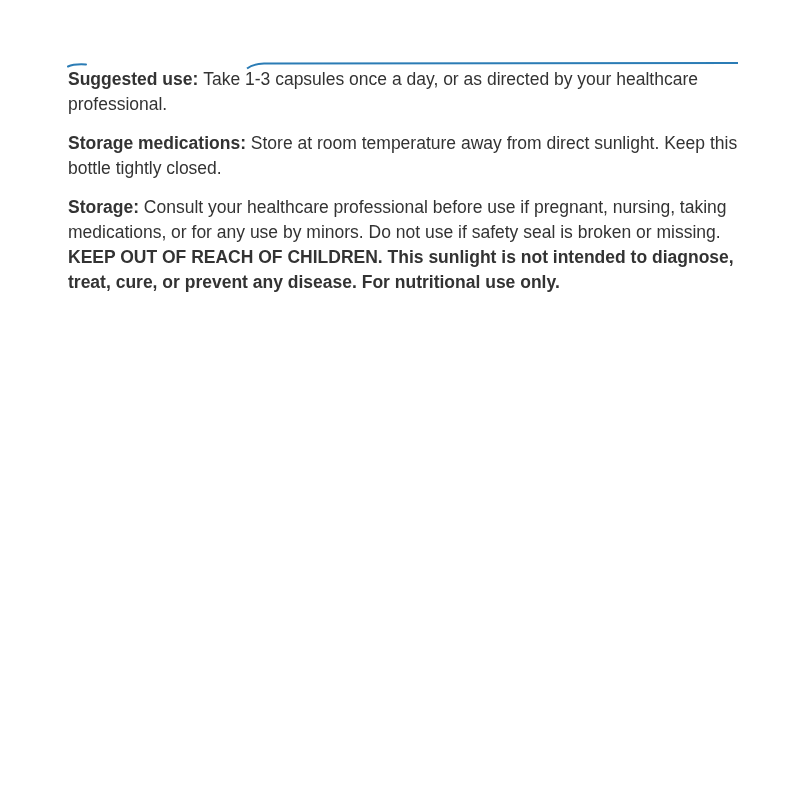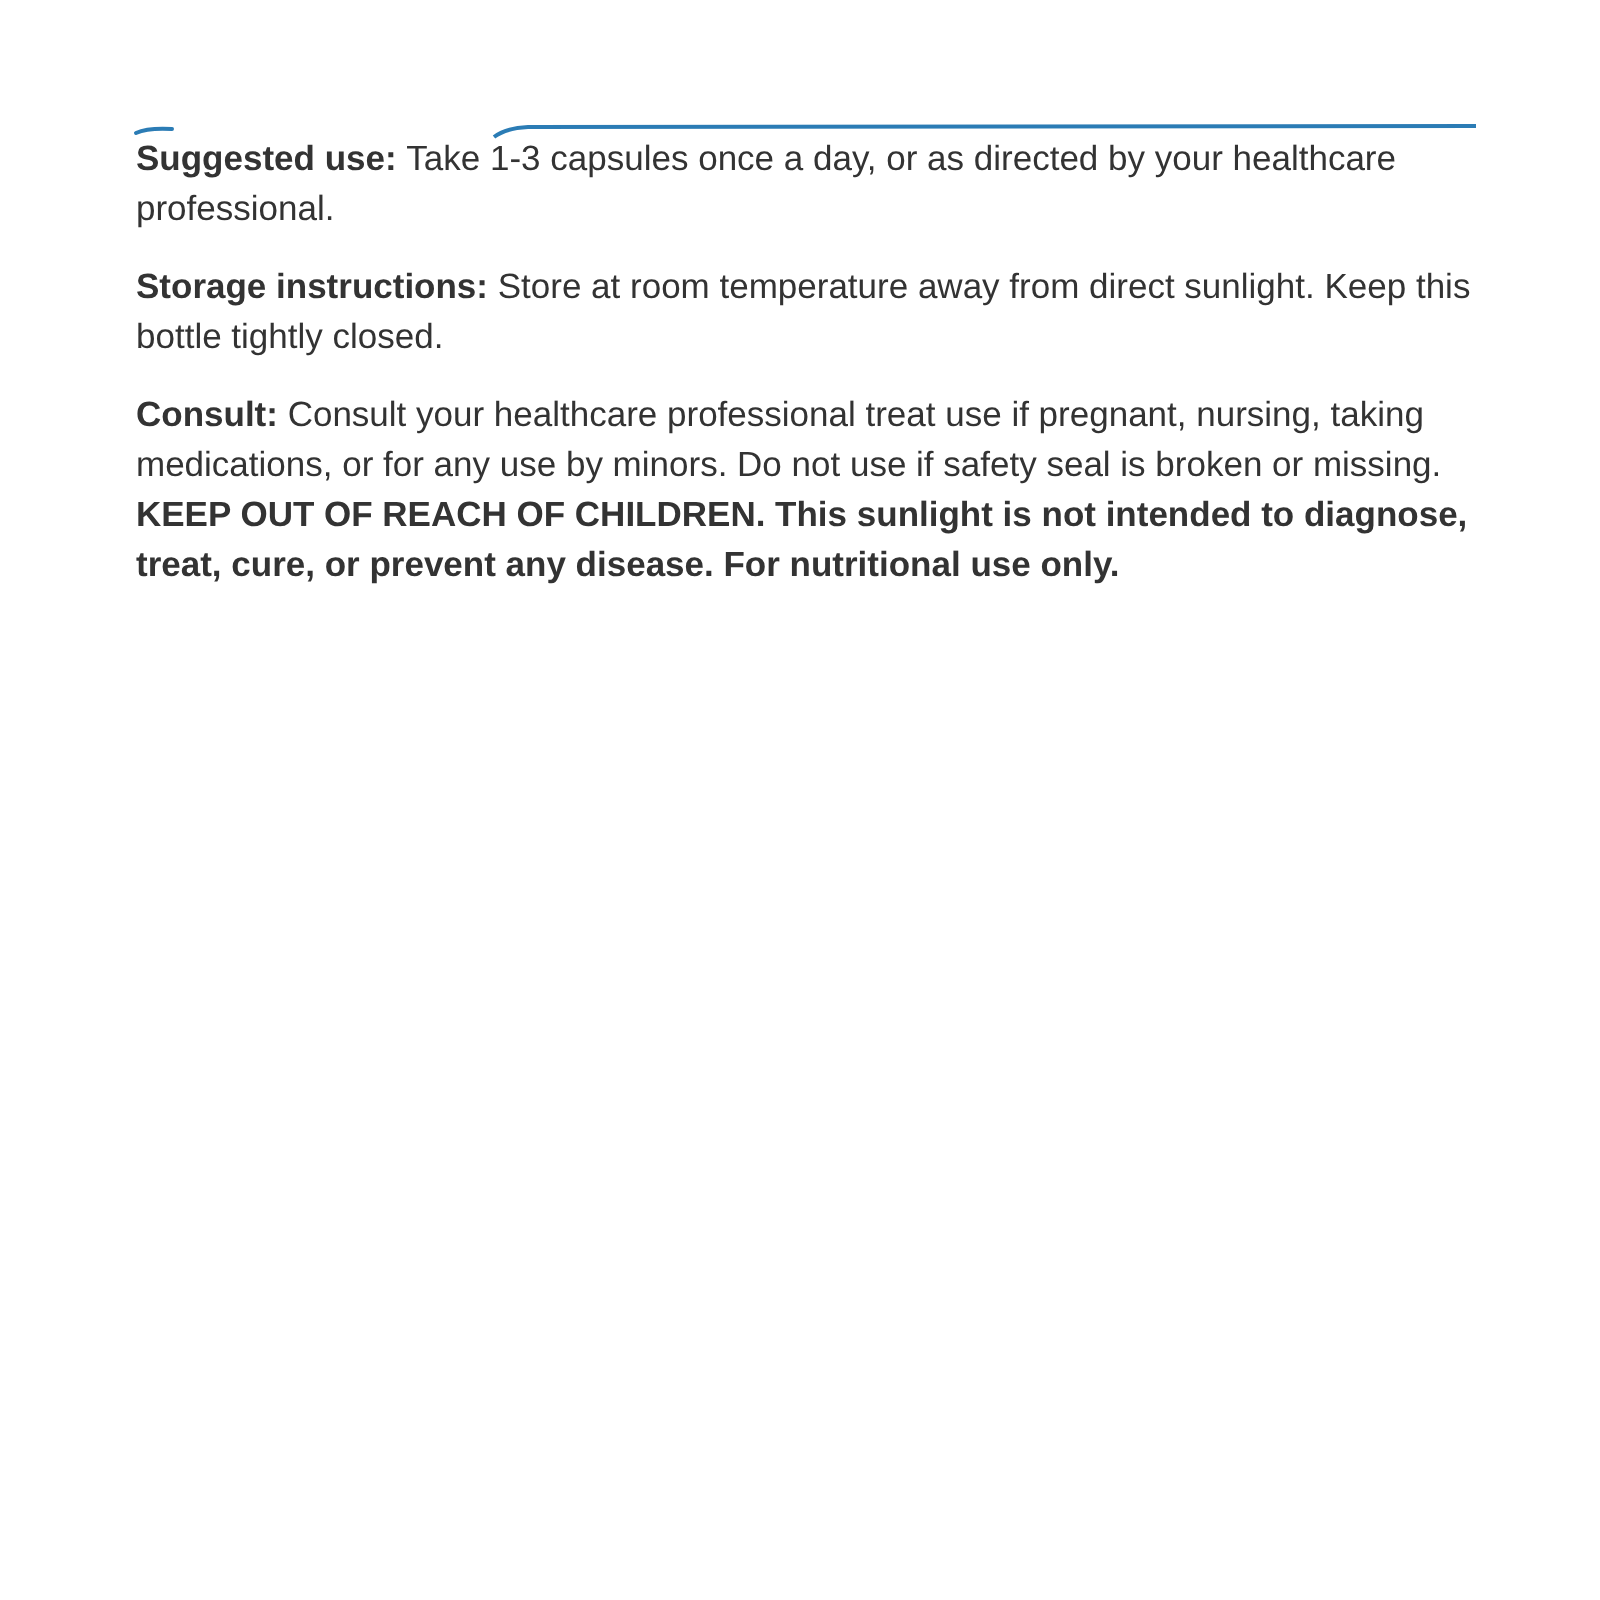--- a/index.html
+++ b/index.html
@@ -48,18 +48,18 @@
 
   <svg class="rule-layer" viewBox="0 0 800 80" xmlns="http://www.w3.org/2000/svg">
     <path d="M 68 66.5 Q 74 63.8 86 64.5" fill="none" stroke-width="2" stroke-linecap="round" stroke="#2b7cb5"></path>
     <path d="M 247 68.5 Q 253 64 264 63.5 L 738 63" fill="none" stroke-width="2" stroke-linecap="butt" stroke="#2b7cb5"></path>
   </svg>
 
   <div class="content">
 
     <p><strong>Suggested use: </strong><span>Take 1-3 capsules once a day, or as directed by your healthcare professional.</span></p>
 
-    <p><strong>Storage instructions: </strong><span>Store at room temperature away from direct sunlight. Keep this bottle tightly closed.</span></p>
+    <p><strong>Storage medications: </strong><span>Store at room temperature away from direct sunlight. Keep this bottle tightly closed.</span></p>
 
-    <p><strong>Consult: </strong><span>Consult your healthcare professional treat use if pregnant, nursing, taking medications, or for any use by minors. Do not use if safety seal is broken or missing. </span><strong>KEEP OUT OF REACH OF CHILDREN. This sunlight is not intended to diagnose, treat, cure, or prevent any disease. For nutritional use only.</strong></p>
+    <p><strong>Storage: </strong><span>Consult your healthcare professional before use if pregnant, nursing, taking medications, or for any use by minors. Do not use if safety seal is broken or missing. </span><strong>KEEP OUT OF REACH OF CHILDREN. This sunlight is not intended to diagnose, treat, cure, or prevent any disease. For nutritional use only.</strong></p>
 
   </div>
 </div>
 
 </body></html>

